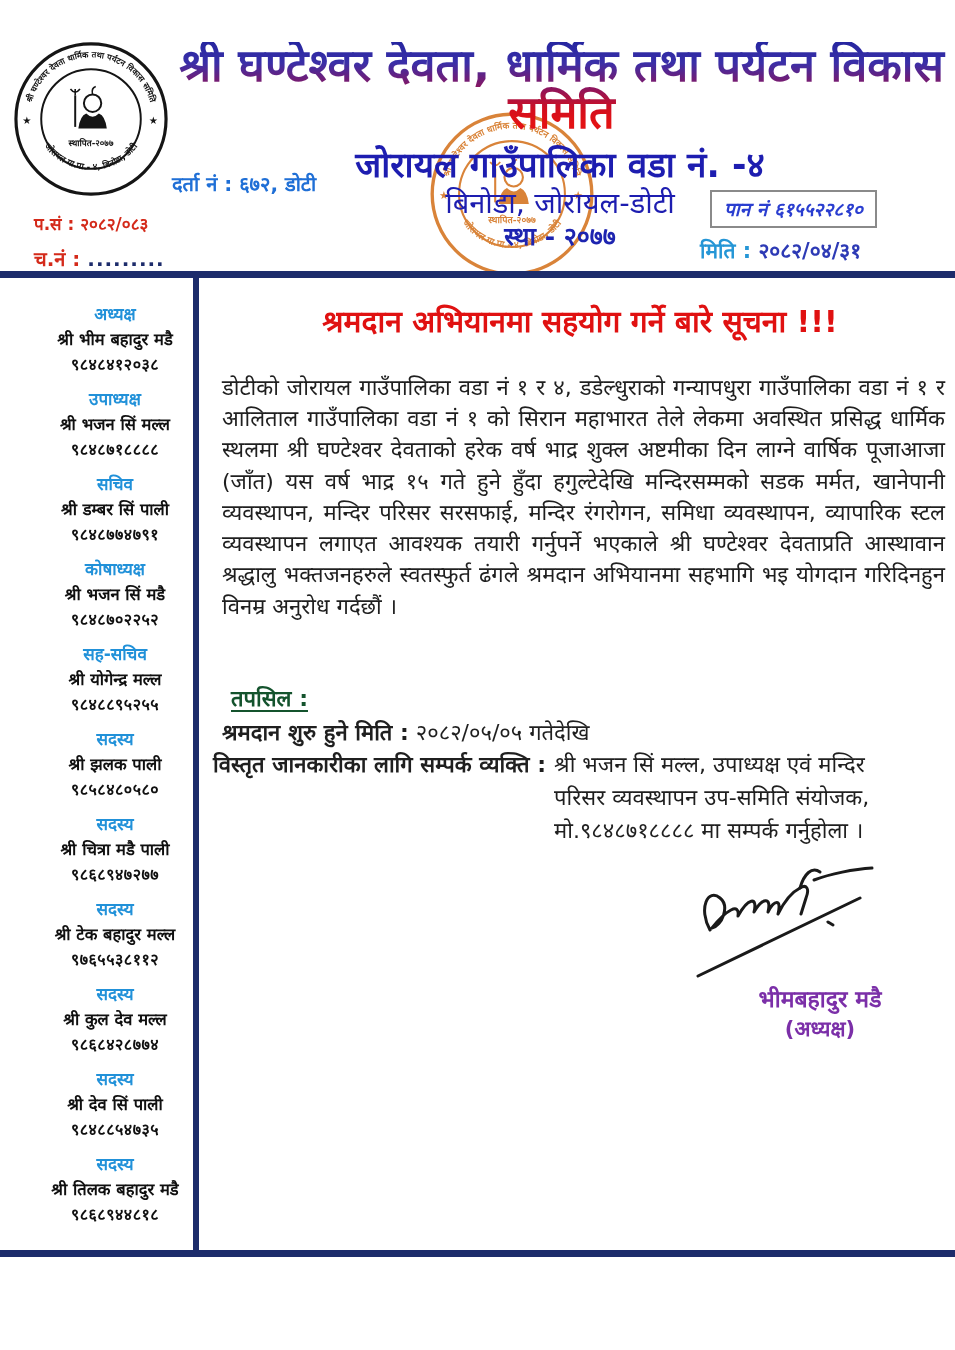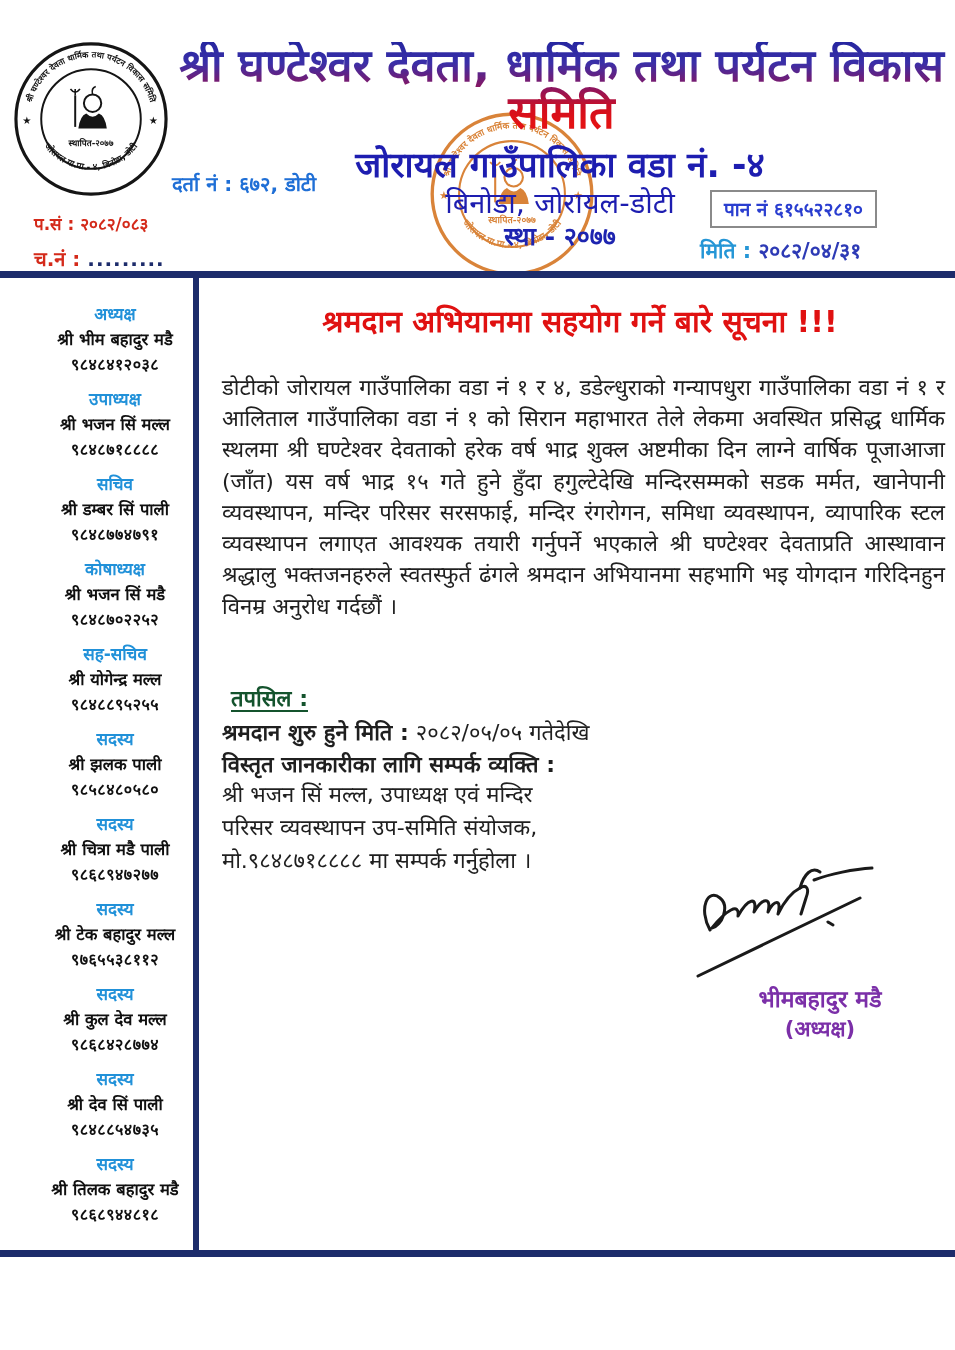--- a/index.html
+++ b/index.html
@@ -18,21 +18,21 @@
   .stamp { position:absolute; left:428px; top:110px; width:168px; height:168px; color:#d4731e; opacity:0.88; z-index:0; }
   .center-block { position:absolute; left:320px; top:128px; width:480px; text-align:center; z-index:1;margin-top:16px; }
   .ward-line  { font-size:35px; font-weight:bold; color:#1d1db0; line-height:1.2; }
   .addr-line  { font-size:29px; font-weight:normal; color:#1d1db0; line-height:1.2; }
   .estd-line  { font-size:25px; font-weight:bold; color:#1d24b0; line-height:1.25; }
   .reg-line   { position:absolute; left:172px; top:170px; font-size:20px; font-weight:bold; color:#1f6fd6; z-index:1; }
   .refno-line { position:absolute; left:34px; top:212px; font-size:17px; font-weight:bold; color:#d42a1a; }
   .chno-line  { position:absolute; left:34px; top:245px; font-size:20px; font-weight:bold; color:#d42a1a; }
   .chno-line .dots { color:#1d2c6b; letter-spacing:1px; }
   .pan-box    { position:absolute; left:710px; top:190px; border:2px solid #8a8a8a; background:#fff;
-                padding:4px 12px; font-size:19px; font-weight:bold; color:#2a3ed0; z-index:1; }
+                padding:4px 12px; font-size:19px; font-weight:bold; font-style:italic; color:#2a3ed0; z-index:1; }
   .date-line  { position:absolute; left:700px; top:236px; font-size:21px; font-weight:bold; z-index:1; }
   .date-line .lbl { color:#2596d6;text-align:center; }
   .date-line .val { color:#2d3ab5; }
 
   
   .rule-top    { position:absolute; left:0; top:271px; width:955px; height:7px; background:#1d2c6b; }
   .rule-vert   { position:absolute; left:193px; top:278px; width:6px; height:972px; background:#1d2c6b; }
   .rule-bottom { position:absolute; left:0; top:1250px; width:955px; height:7px; background:#1d2c6b; }
 
   
@@ -44,21 +44,21 @@
 
   
   .notice-title { position:absolute; left:214px; top:300px; width:732px; text-align:center;
                   font-size:30px; font-weight:bold; color:#e01111; }
   .notice-body  { position:absolute; left:222px; top:372px; width:723px;
                   font-size:22px; line-height:1.42; color:#1f1f1f; text-align:justify; }
   .tapasil { position:absolute; left:222px; top:682px; font-size:22px; font-weight:bold;
              color:#14532d; text-decoration:underline; text-underline-offset:4px;margin-left:9px; }
   .start-line { position:absolute; left:222px; top:716px; font-size:22px; color:#1f1f1f; }
   .start-line .lbl { font-weight:bold; }
-  .contact-row { position:absolute; left:222px; top:748px; width:723px; display:flex; font-size:22px; color:#1f1f1f;flex-direction:column; }
+  .contact-row { position:absolute; left:213px; top:748px; width:723px; display:flex; font-size:22px; color:#1f1f1f; }
   .contact-row .lbl { font-weight:bold; white-space:nowrap; margin-right:8px; }
   .contact-lines div { line-height:1.5; }
 
   .signature-svg { position:absolute; left:688px; top:858px; width:200px; height:125px; }
   .signatory { position:absolute; left:700px; top:983px; width:240px; text-align:center;
                color:#7b2fa8; font-weight:bold; }
   .signatory .sig-name { font-size:23px; line-height:1.4; }
   .signatory .sig-role { font-size:21px; line-height:1.4; }
 
   .seal-text { font-weight:bold; }

